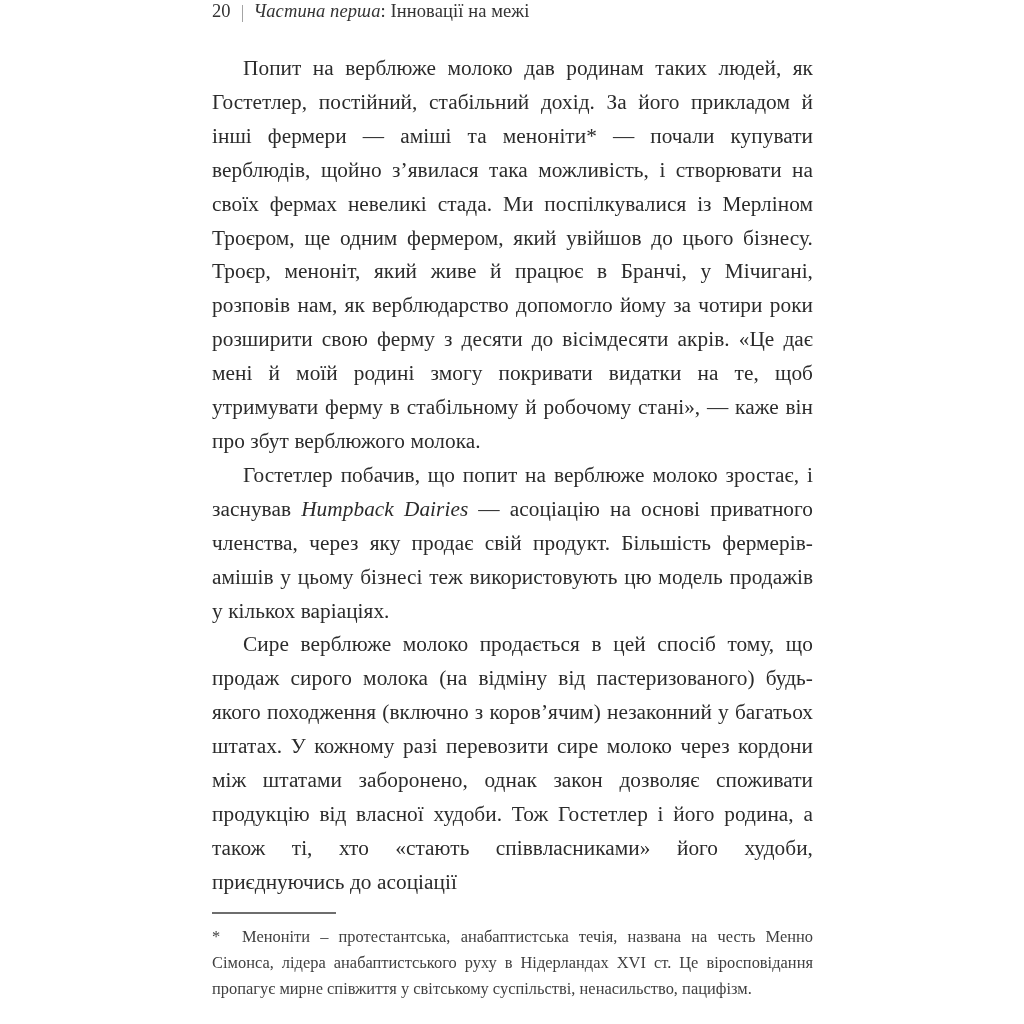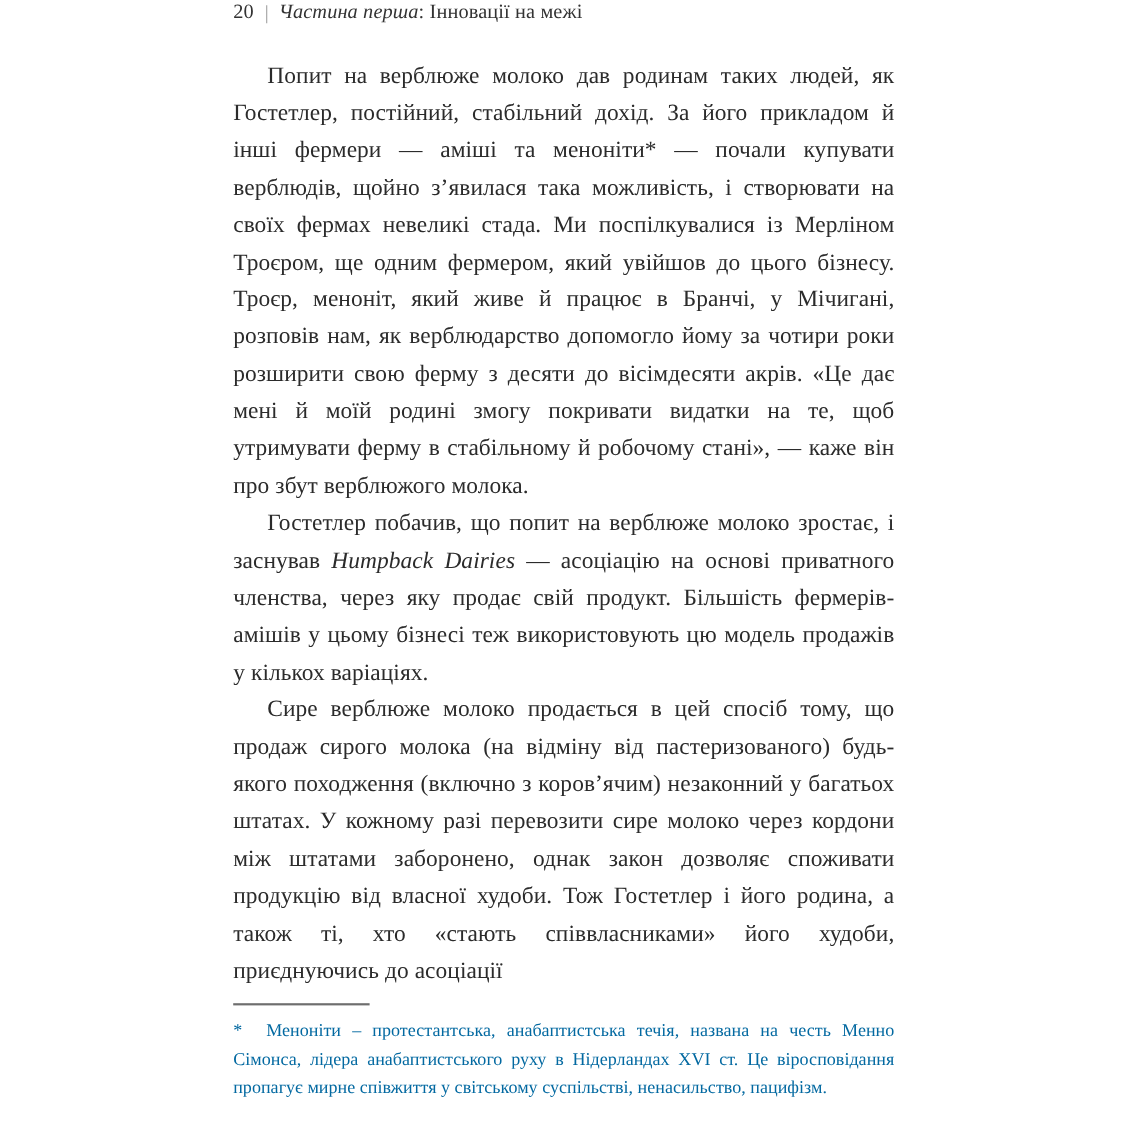--- a/index.html
+++ b/index.html
@@ -92,21 +92,21 @@
     background: #6e6e6e;
     margin: 0 0 10px 0;
     border: 0;
   }
   .footnote {
     margin: 0;
     font-size: 16.4px;
     line-height: 25.8px;
     text-align: justify;
     text-align-last: left;
-    color: #0369a1;
+    color: #404040;
     letter-spacing: 0.02px;
   }
   .footnote .marker {
     display: inline-block;
     width: 30px;
   }
 </style>
 </head>
 <body>
 

